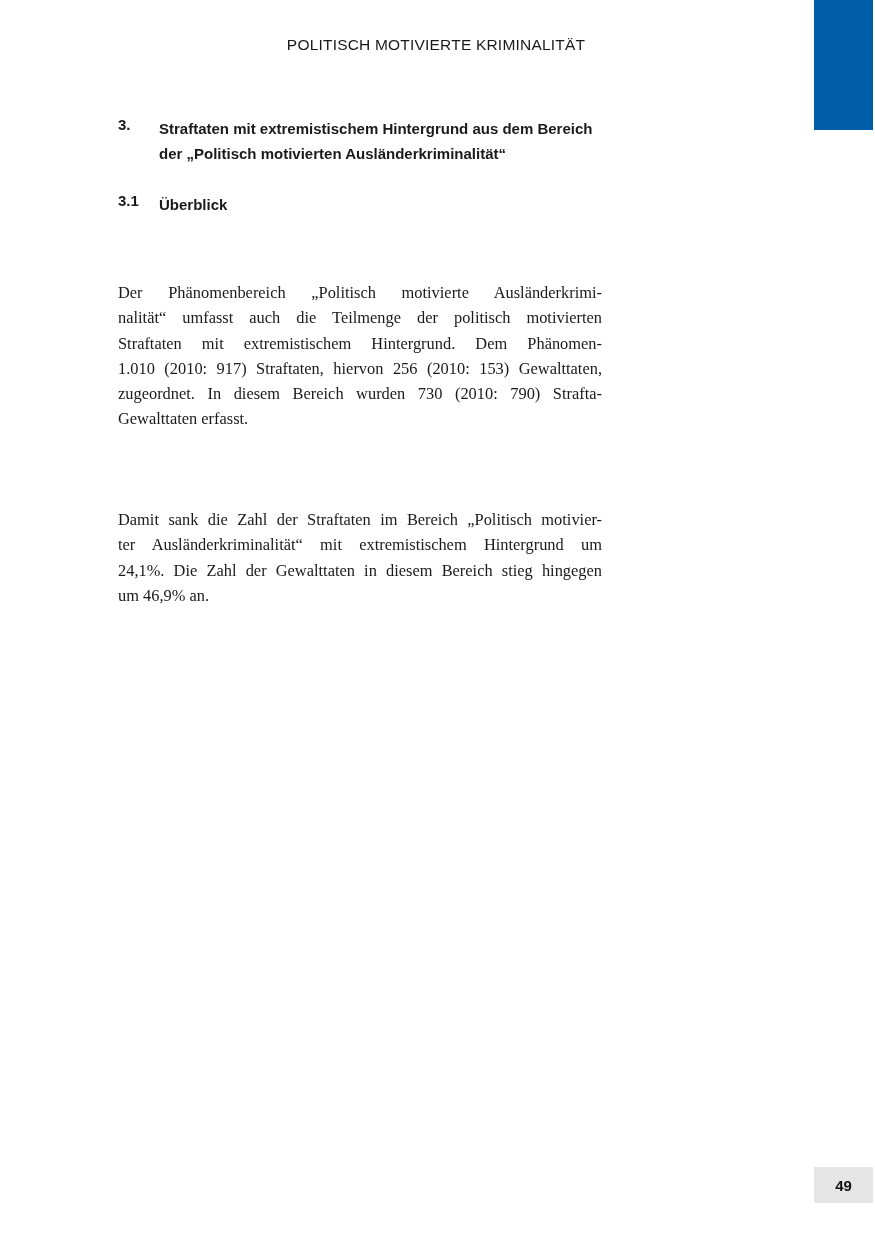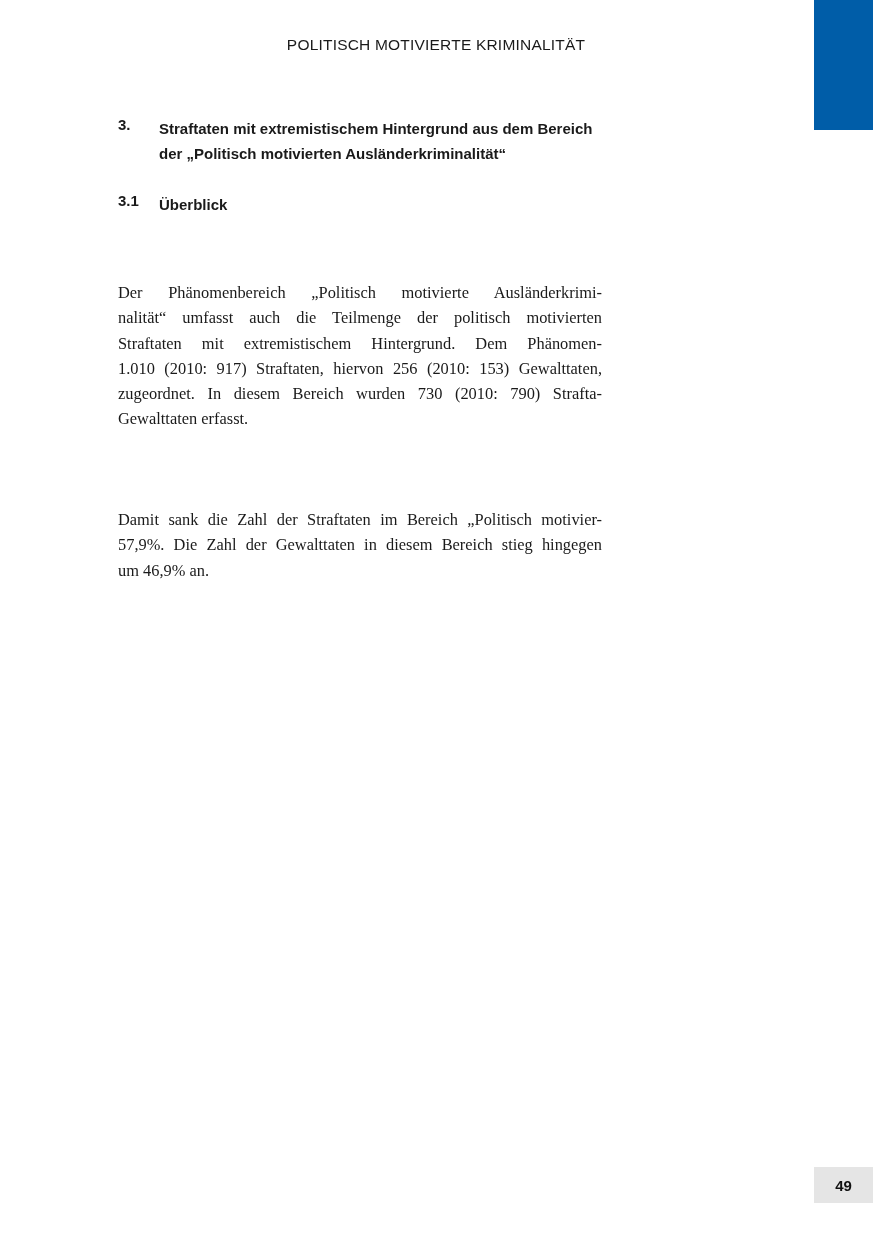--- a/index.html
+++ b/index.html
@@ -47,17 +47,18 @@
   <span class="line">Der Phänomenbereich „Politisch motivierte Ausländerkrimi-</span>
   <span class="line">nalität“ umfasst auch die Teilmenge der politisch motivierten</span>
   <span class="line">Straftaten mit extremistischem Hintergrund. Dem Phänomen-</span>
   <span class="line">1.010 (2010: 917) Straftaten, hiervon 256 (2010: 153) Gewalttaten,</span>
   <span class="line">zugeordnet. In diesem Bereich wurden 730 (2010: 790) Strafta-</span>
   <span class="line last">Gewalttaten erfasst.</span>
 </div>
 
 <div class="para p2">
   <span class="line">Damit sank die Zahl der Straftaten im Bereich „Politisch motivier-</span>
-  <span class="line">57,9%. Die Zahl der Gewalttaten in diesem Bereich stieg hingegen</span>
+  <span class="line">ter Ausländerkriminalität“ mit extremistischem Hintergrund um</span>
+  <span class="line">24,1%. Die Zahl der Gewalttaten in diesem Bereich stieg hingegen</span>
   <span class="line last">um 46,9% an.</span>
 </div>
 
 <div class="page-num">49</div>
 
 </body></html>

